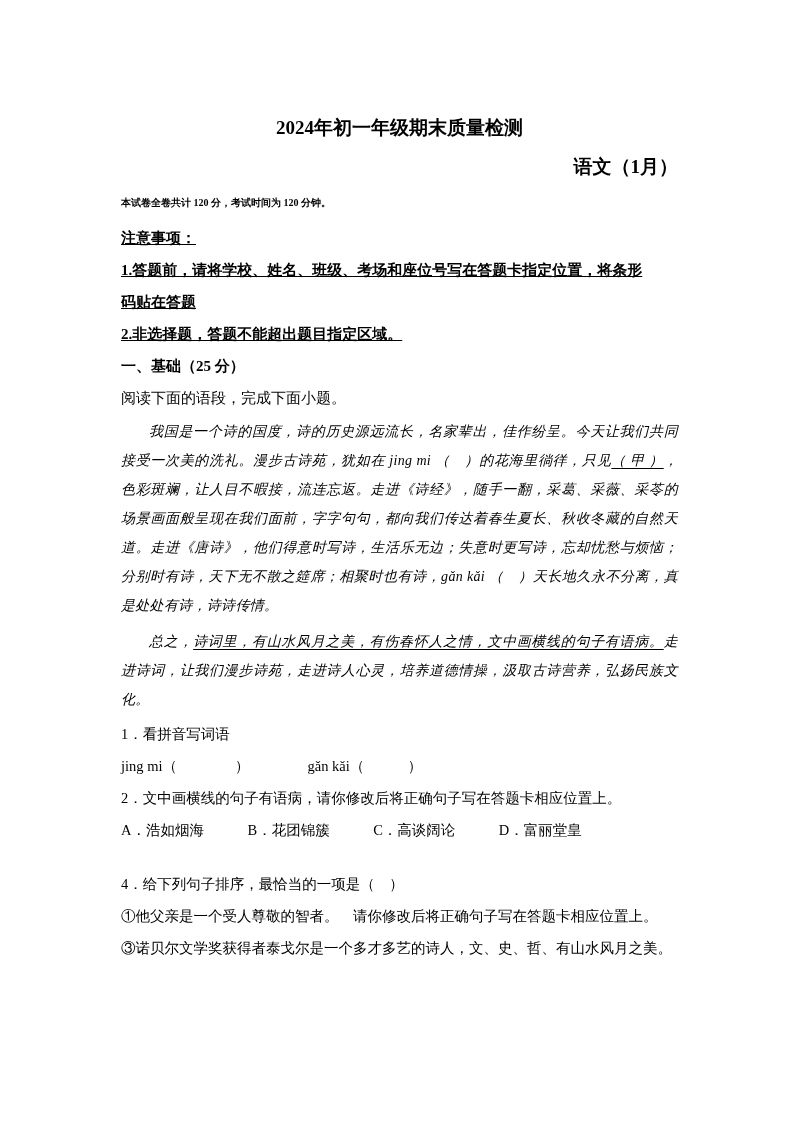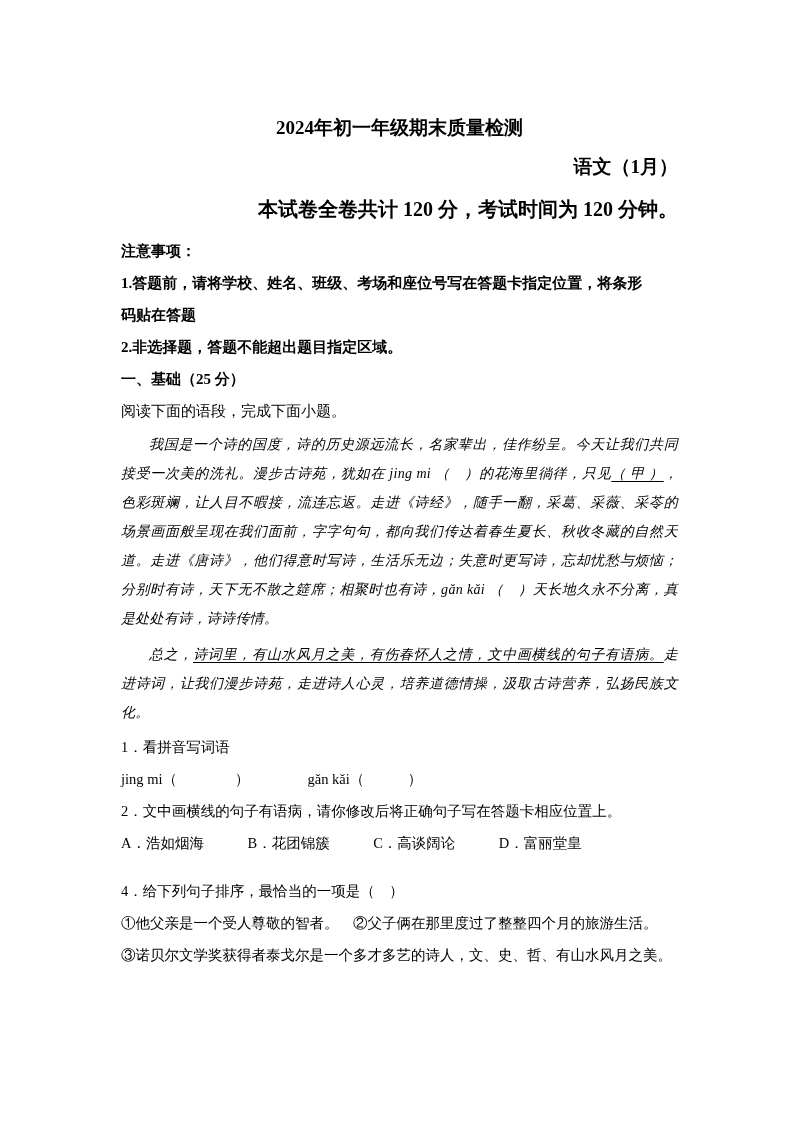--- a/index.html
+++ b/index.html
@@ -23,26 +23,26 @@
     text-align: center;
     line-height: 1.25;
   }
   .subtitle {
     font-size: 19px;
     font-weight: bold;
     text-align: right;
     margin-top: 14px;
   }
   .exam-info {
-    font-size: 20px;
+    font-size: 10px;
     font-weight: bold;
-    text-align: right;
+    text-align: left;
     margin-top: 16px;
   }
-  .notices { margin-top: 12px; }
+  .notices { margin-top: 12px; text-decoration: underline; }
   .notices p,
   .section-head p,
   .questions p {
     font-size: 15px;
     line-height: 32px;
   }
   .b { font-weight: bold; }
   .section-head { margin-top: 0; }
   .passage { margin-top: 3px; }
   .passage-para {
@@ -50,21 +50,21 @@
     font-style: italic;
     line-height: 29px;
     text-indent: 2em;
     text-align: justify;
     letter-spacing: 0.3px;
   }
   .passage-para + .passage-para { margin-top: 7px; }
   .u { text-decoration: underline; text-underline-offset: 3px; }
   .questions { margin-top: 4px; }
   .questions .q-text { font-size: 14.5px; }
-  .gap-before { margin-top: 16px; }
+  .gap-before { margin-top: 22px; }
 </style>
 </head>
 <body>
 
 <div class="page">
 
   <header>
     <h1 class="title">2024年初一年级期末质量检测</h1>
     <h2 class="subtitle">语文（1月）</h2>
     <p class="exam-info">本试卷全卷共计 120 分，考试时间为 120 分钟。</p>
@@ -86,17 +86,17 @@
     <p class="passage-para"><span>我国是一个诗的国度，诗的历史源远流长，名家辈出，佳作纷呈。今天让我们共同接受一次美的洗礼。漫步古诗苑，犹如在 jing mi （　）的花海里徜徉，只见</span><span class="u">（ 甲 ）</span><span>，色彩斑斓，让人目不暇接，流连忘返。走进《诗经》，随手一翻，采葛、采薇、采苓的场景画面般呈现在我们面前，字字句句，都向我们传达着春生夏长、秋收冬藏的自然天道。走进《唐诗》，他们得意时写诗，生活乐无边；失意时更写诗，忘却忧愁与烦恼；分别时有诗，天下无不散之筵席；相聚时也有诗，gǎn kǎi （　）天长地久永不分离，真是处处有诗，诗诗传情。</span></p>
     <p class="passage-para"><span>总之，</span><span class="u">诗词里，有山水风月之美，有伤春怀人之情，文中画横线的句子有语病。</span><span>走进诗词，让我们漫步诗苑，走进诗人心灵，培养道德情操，汲取古诗营养，弘扬民族文化。</span></p>
   </section>
 
   <section class="questions">
     <p class="q-text">1．看拼音写词语</p>
     <p class="q-text">jing mi（　　　　）　　　　gǎn kǎi（　　　）</p>
     <p class="q-text">2．文中画横线的句子有语病，请你修改后将正确句子写在答题卡相应位置上。</p>
     <p class="q-text">A．浩如烟海　　　B．花团锦簇　　　C．高谈阔论　　　D．富丽堂皇</p>
     <p class="q-text gap-before">4．给下列句子排序，最恰当的一项是（　）</p>
-    <p class="q-text">①他父亲是一个受人尊敬的智者。　②父子俩在那里度过了整整四个月的旅游生活。</p>
+    <p class="q-text">①他父亲是一个受人尊敬的智者。　请你修改后将正确句子写在答题卡相应位置上。</p>
     <p class="q-text">③诺贝尔文学奖获得者泰戈尔是一个多才多艺的诗人，文、史、哲、有山水风月之美。</p>
   </section>
 
 </div>
 
 </body></html>

